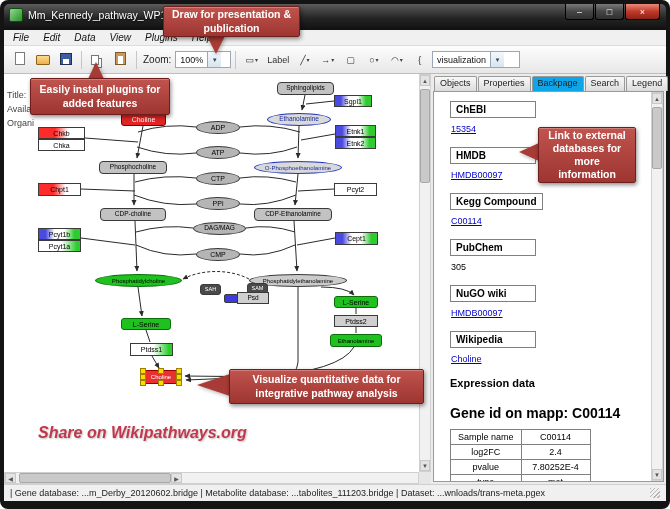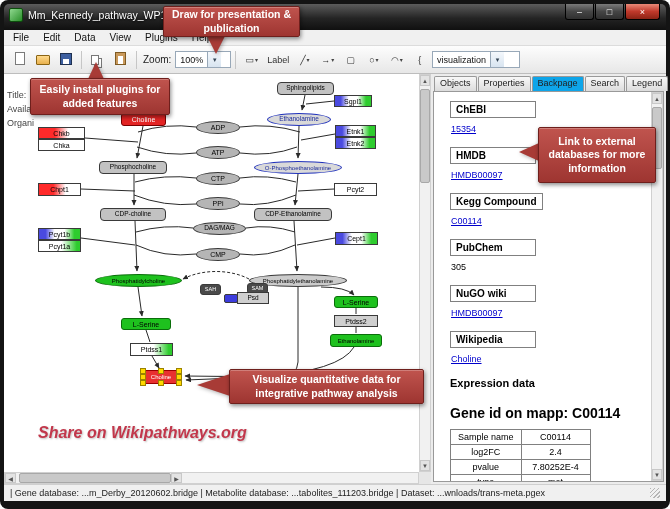--- a/index.html
+++ b/index.html
@@ -14,21 +14,21 @@
   .title{font-size:10.5px;margin-top:5px;text-shadow:0 1px 2px #000;white-space:nowrap;}
   .winbtns{margin-left:auto;display:flex;margin-right:6px;}
   .winbtn{width:27px;height:15px;display:flex;align-items:center;justify-content:center;font-size:9px;
     color:#fff;background:linear-gradient(#7a7a7a,#454545 50%,#303030);border:1px solid #000;border-top:none;
     border-radius:0 0 3px 3px;margin-left:1px;}
   .close-button{width:33px;background:linear-gradient(#ea8a78,#c0392b 50%,#8c2315);}
   
   .menubar{position:absolute;left:4px;top:30px;width:662px;height:16px;background:#f0f0f0;
     display:flex;align-items:center;font-size:10px;color:#111;box-sizing:border-box;
     border-bottom:1px solid #dcdcdc;padding-left:2px;}
-  .menu-item{padding:1px 7px;}
+  .menu-item{padding:1px 7px;font-style:italic;}
   
   .toolbar{position:absolute;left:4px;top:46px;width:662px;height:28px;
     background:linear-gradient(#fdfdfd,#e7e7e7);border-bottom:1px solid #bdbdbd;box-sizing:border-box;
     display:flex;align-items:center;padding:0 4px;}
   .tbtn{height:21px;min-width:21px;display:inline-flex;align-items:center;justify-content:center;
     border:1px solid transparent;border-radius:2px;margin:0 1px;font-size:11px;color:#333;padding:0 2px;box-sizing:border-box;}
   .tool .glyph{font-size:9px;}
   .dd2{font-size:6px;margin-left:1px;color:#444;}
   .tsep{width:1px;height:18px;background:#c6c6c6;margin:0 4px;}
   .zoom-label{font-size:10px;margin:0 4px 0 2px;color:#222;}
@@ -113,21 +113,21 @@
     padding:0 6px;white-space:nowrap;overflow:hidden;}
   .grip{margin-left:auto;width:10px;height:10px;
     background:repeating-linear-gradient(135deg,#b5b5b5 0 1px,transparent 1px 3px);}
   
   .callout{position:absolute;z-index:60;background:linear-gradient(180deg,#c0544e,#9e3531);
     border:1px solid #6e1f1c;color:#fff;font-weight:bold;font-size:10.5px;line-height:1.25;text-align:center;
     display:flex;align-items:center;justify-content:center;padding:2px 6px;box-sizing:border-box;border-radius:2px;
     box-shadow:1px 2px 4px rgba(0,0,0,.45),inset 0 1px 0 rgba(255,255,255,.25);}
   #co-draw{left:163px;top:6px;width:137px;height:31px;}
   #co-plugins{left:30px;top:78px;width:140px;height:37px;}
-  #co-link{left:538px;top:127px;width:118px;height:56px;}
+  #co-link{left:538px;top:127px;width:98px;height:56px;}
   #co-visualize{left:229px;top:369px;width:195px;height:35px;}
   .co-arrow{position:absolute;z-index:59;width:0;height:0;filter:drop-shadow(1px 1px 2px rgba(0,0,0,.35));}
   #ar-draw{left:207px;top:36px;border-left:9px solid transparent;border-right:9px solid transparent;border-top:18px solid #a83b36;}
   #ar-plugins{left:88px;top:62px;border-left:8px solid transparent;border-right:8px solid transparent;border-bottom:17px solid #a83b36;}
   #ar-link{left:519px;top:143px;border-top:9px solid transparent;border-bottom:9px solid transparent;border-right:20px solid #a83b36;}
   #ar-visualize{left:197px;top:374px;border-top:11px solid transparent;border-bottom:11px solid transparent;border-right:33px solid #a83b36;}
 </style>
 </head>
 <body>
 

